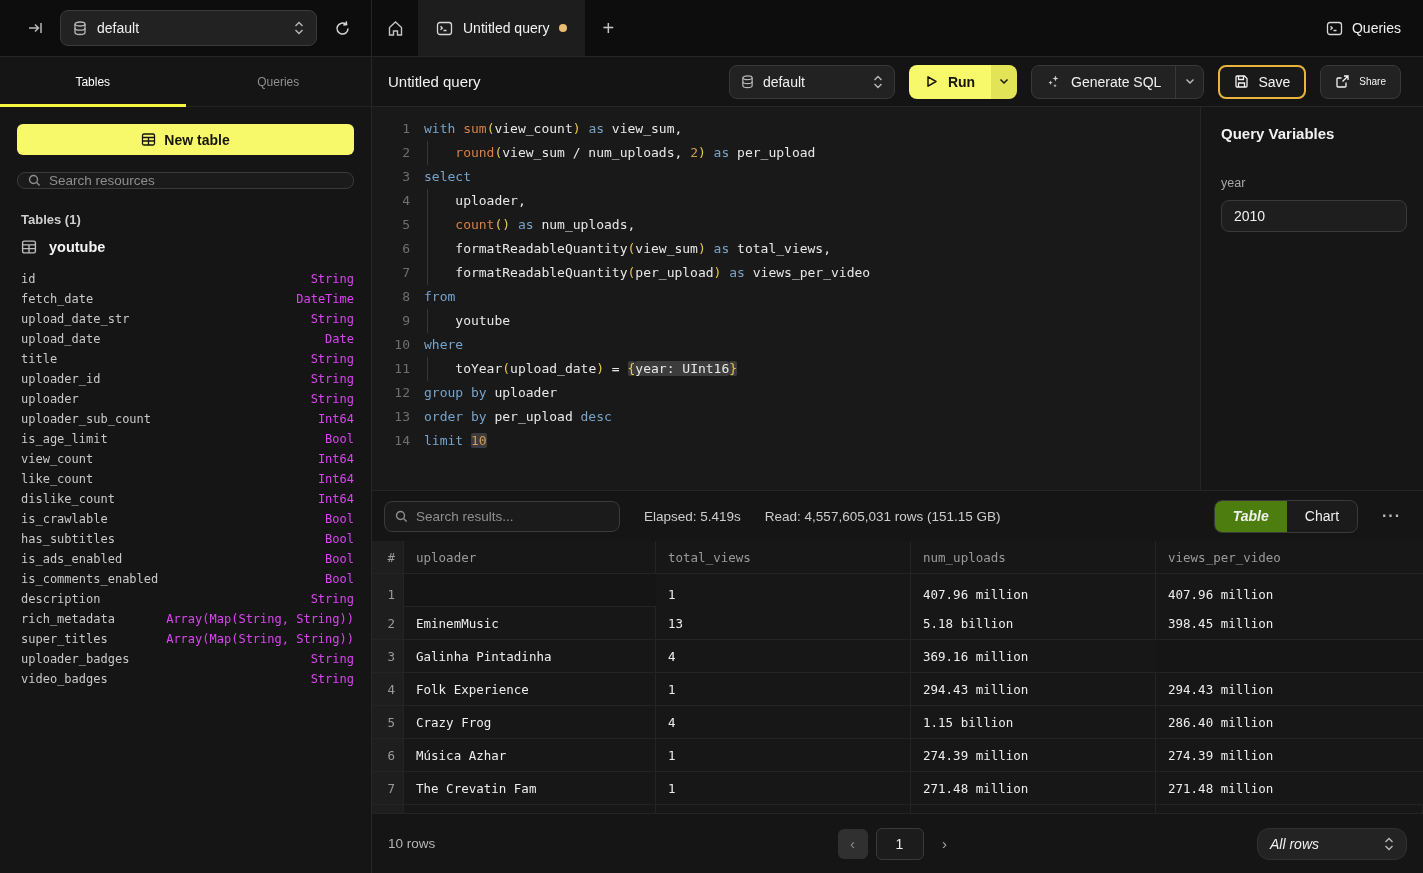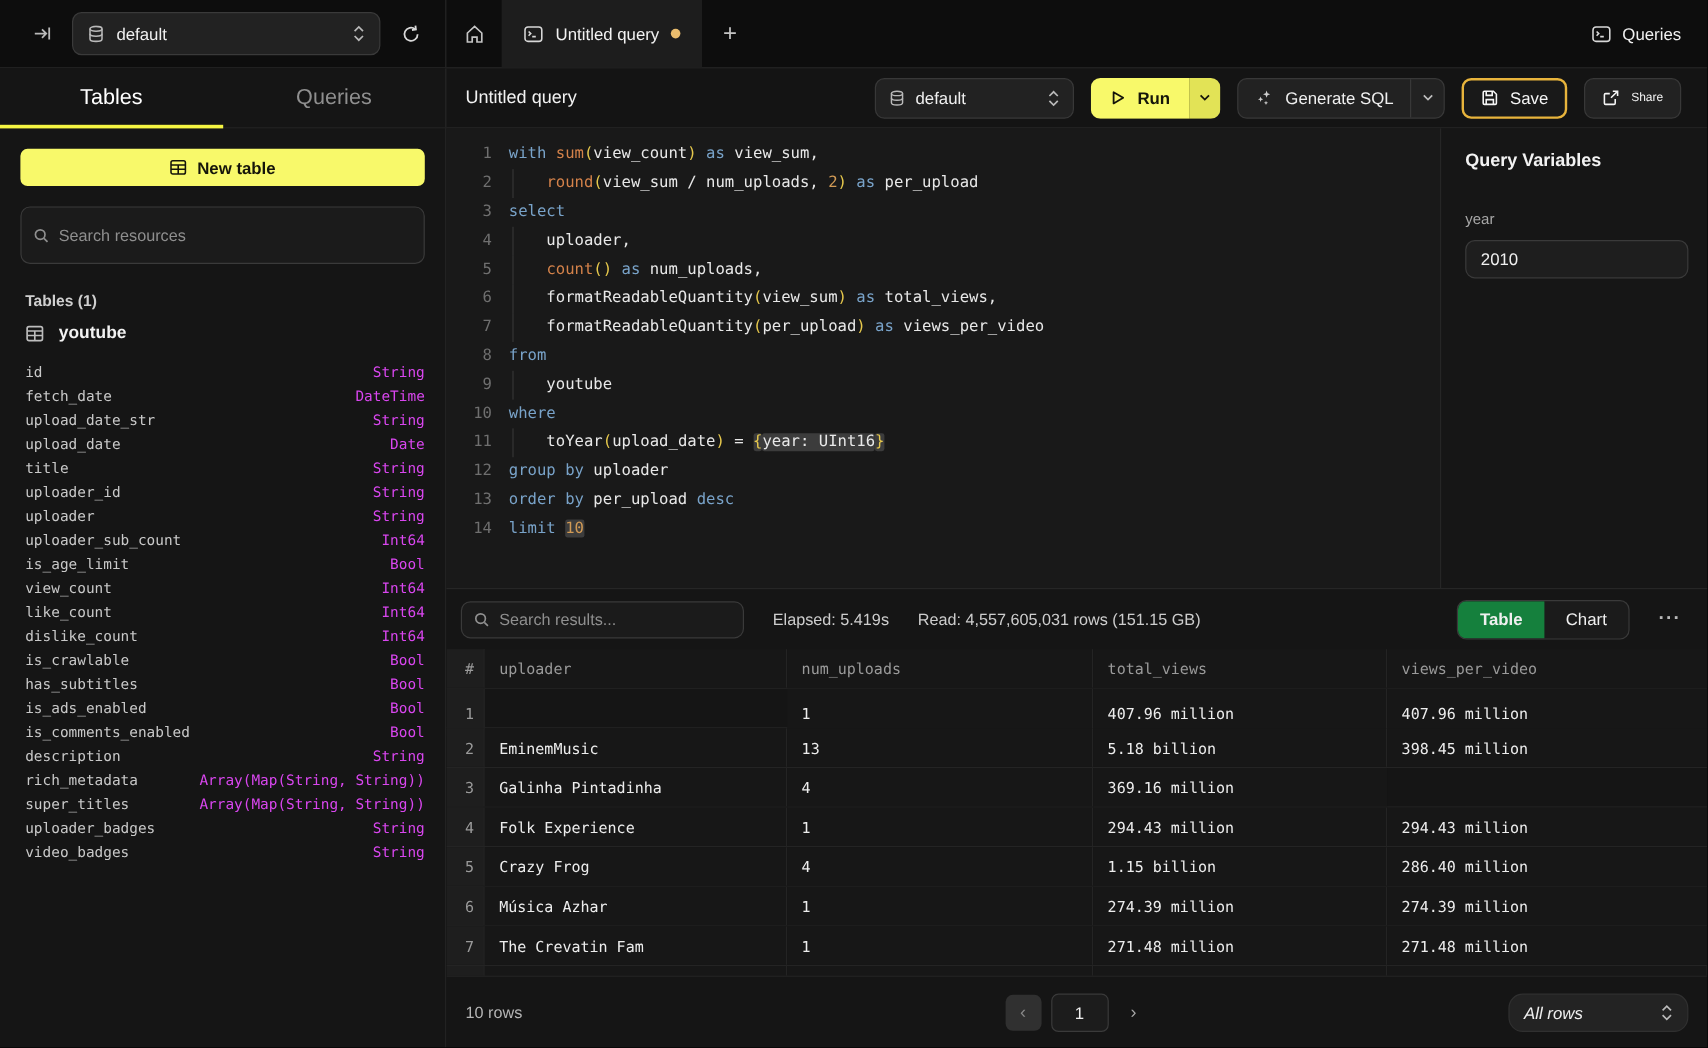--- a/index.html
+++ b/index.html
@@ -26,26 +26,26 @@
   .new-tab-btn { width:46px; display:flex; align-items:center; justify-content:center; color:#C4C4C4; font-size:20px; cursor:pointer; }
   .topbar-right { display:flex; align-items:center; padding-right:22px; }
   .queries-btn { display:flex; align-items:center; gap:9px; color:#F0F0F0; background:none; border:none; font-size:14px; cursor:pointer; }
 
   
   .body { display:flex; height:816px; }
 
   
   .sidebar { width:372px; border-right:1px solid #262626; background:#151515; display:flex; flex-direction:column; }
   .sidebar-tabs { height:50px; display:flex; border-bottom:1px solid #222; }
-  .side-tab { flex:1; display:flex; align-items:center; justify-content:center; color:#8F8F8F; font-size:18px; cursor:pointer; position:relative; }
+  .side-tab { flex:1; display:flex; align-items:center; justify-content:center; color:#8F8F8F; font-size:12px; cursor:pointer; position:relative; }
   .side-tab.active { color:#FFFFFF; }
   .side-tab.active::after { content:""; position:absolute; left:0; right:0; bottom:-1px; height:3px; background:#F5F542; }
   .sidebar-inner { padding:17px 17px 0 17px; }
   .new-table-btn { width:100%; height:31px; background:#F8F96A; color:#15150A; border:none; border-radius:6px; font-size:14px; font-weight:bold; display:flex; align-items:center; justify-content:center; gap:8px; cursor:pointer; }
-  .search-box { margin-top:17px; height:48px; background:#1B1B1B; border:1px solid #3A3A3A; border-radius:8px; display:flex; align-items:center; gap:8px; padding:0 10px; color:#8F8F8F; }
+  .search-box { margin-top:17px; height:17px; background:#1B1B1B; border:1px solid #3A3A3A; border-radius:8px; display:flex; align-items:center; gap:8px; padding:0 10px; color:#8F8F8F; }
   .search-box input { background:none; border:none; outline:none; color:#D8D8D8; font-size:13.5px; width:100%; font-family:"Liberation Sans", sans-serif; }
   .search-box input::placeholder { color:#8F8F8F; }
   .section-label { margin:23px 0 0 4px; color:#CFCFCF; font-size:13px; font-weight:bold; }
   .table-item { margin:12px 0 0 4px; display:flex; align-items:center; gap:12px; color:#F2F2F2; font-size:14.5px; font-weight:bold; cursor:pointer; }
   .schema-list { margin:14px 0 0 4px; }
   .schema-row { display:flex; justify-content:space-between; height:20px; align-items:center; font-size:12px; }
   .schema-row .cname { color:#C9C9C9; }
   .schema-row .ctype { color:#d946ef; }
 
   
@@ -81,21 +81,21 @@
   
   .results { flex:1; border-top:1px solid #262626; background:#151515; display:flex; flex-direction:column; overflow:hidden; }
   .results-toolbar { height:50px; flex:none; display:flex; align-items:center; gap:24px; padding:0 22px 0 12px; }
   .results-search { width:236px; height:31px; background:#1B1B1B; border:1px solid #3A3A3A; border-radius:8px; display:flex; align-items:center; gap:8px; padding:0 10px; color:#8F8F8F; }
   .results-search input { background:none; border:none; outline:none; color:#D8D8D8; font-size:13.5px; width:100%; font-family:"Liberation Sans", sans-serif; }
   .results-search input::placeholder { color:#8F8F8F; }
   .stat { color:#CDCDCD; font-size:13.5px; }
   .rt-spacer { flex:1; }
   .seg-control { display:flex; border:1px solid #3A3A3A; border-radius:8px; overflow:hidden; height:33px; background:#1B1B1B; }
   .seg { padding:0 18px; display:flex; align-items:center; color:#F0F0F0; font-size:14px; cursor:pointer; }
-  .seg.active { background:#15803d; font-weight:bold; }
+  .seg.active { background:#4d7c0f; font-weight:bold;font-style:italic; }
   .ellipsis-btn { color:#B9B9B9; font-size:16px; letter-spacing:1px; background:none; border:none; cursor:pointer; font-weight:bold; }
 
   .results-grid { flex:none; }
   .rg-row { display:grid; grid-template-columns:32px 252px 255px 245px 1fr; height:33px; border-bottom:1px solid #242424; }
   .rg-row.header .cell { color:#9A9A9A; }
   .cell { display:flex; align-items:center; padding:0 12px; font-family:"DejaVu Sans Mono", monospace; font-size:12.5px; color:#EDEDED; border-right:1px solid #242424; overflow:hidden; white-space:nowrap; background:#171717; }
   .cell:last-child { border-right:none; }
   .cell.gutter { background:#1E1E1E; color:#9A9A9A; justify-content:flex-end; padding:0 8px; }
   .cell.selected { box-shadow:inset 0 0 0 2px #F2F23E; background:#1B1B1B;margin-top:40px; }
   .row-partial { height:8px; display:grid; grid-template-columns:32px 252px 255px 245px 1fr; }
@@ -462,22 +462,22 @@
             <div class="seg active">Table</div>
             <div class="seg">Chart</div>
           </div>
           <button class="ellipsis-btn">···</button>
         </div>
 
         <div class="results-grid" id="results-grid">
             <div class="rg-row header">
               <div class="cell gutter">#</div>
               <div class="cell">uploader</div>
+              <div class="cell">total_views</div>
               <div class="cell">num_uploads</div>
-              <div class="cell">total_views</div>
               <div class="cell">views_per_video</div>
             </div>
             <div class="rg-row">
               <div class="cell gutter">1</div>
               <div class="cell selected">Soy Un Curioso</div>
               <div class="cell">1</div>
               <div class="cell">407.96 million</div>
               <div class="cell">407.96 million</div>
             </div>
             <div class="rg-row">

